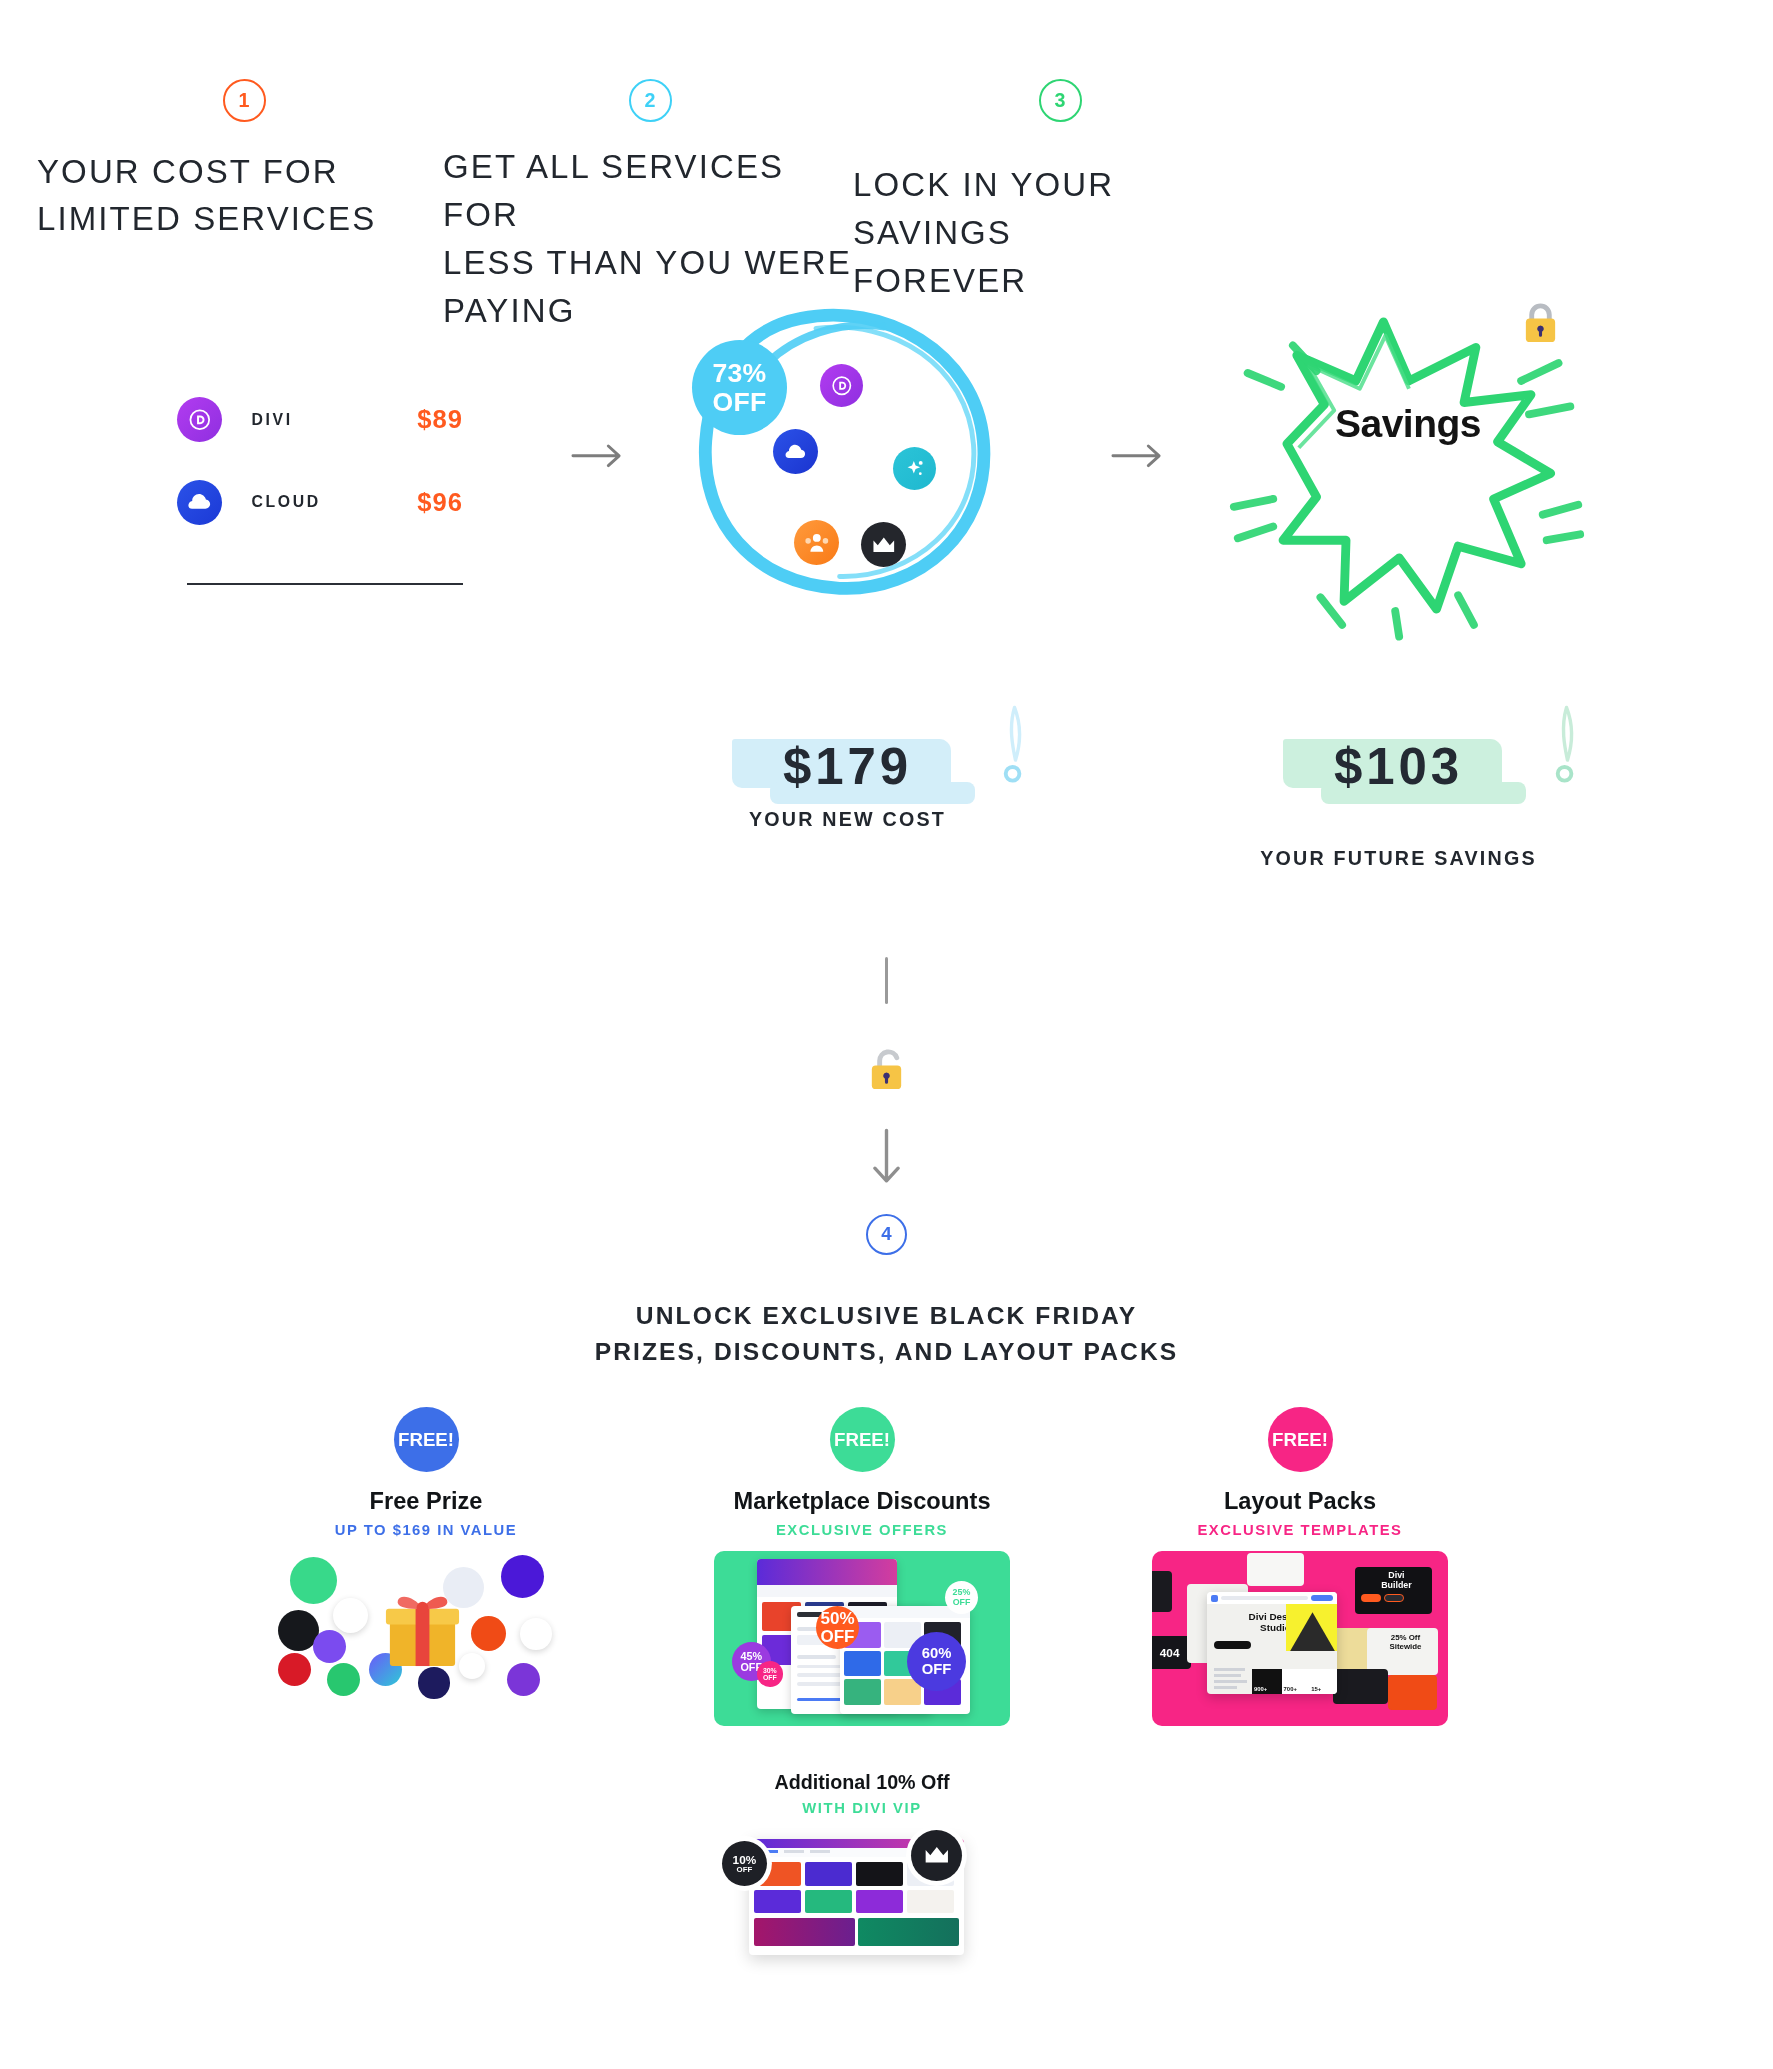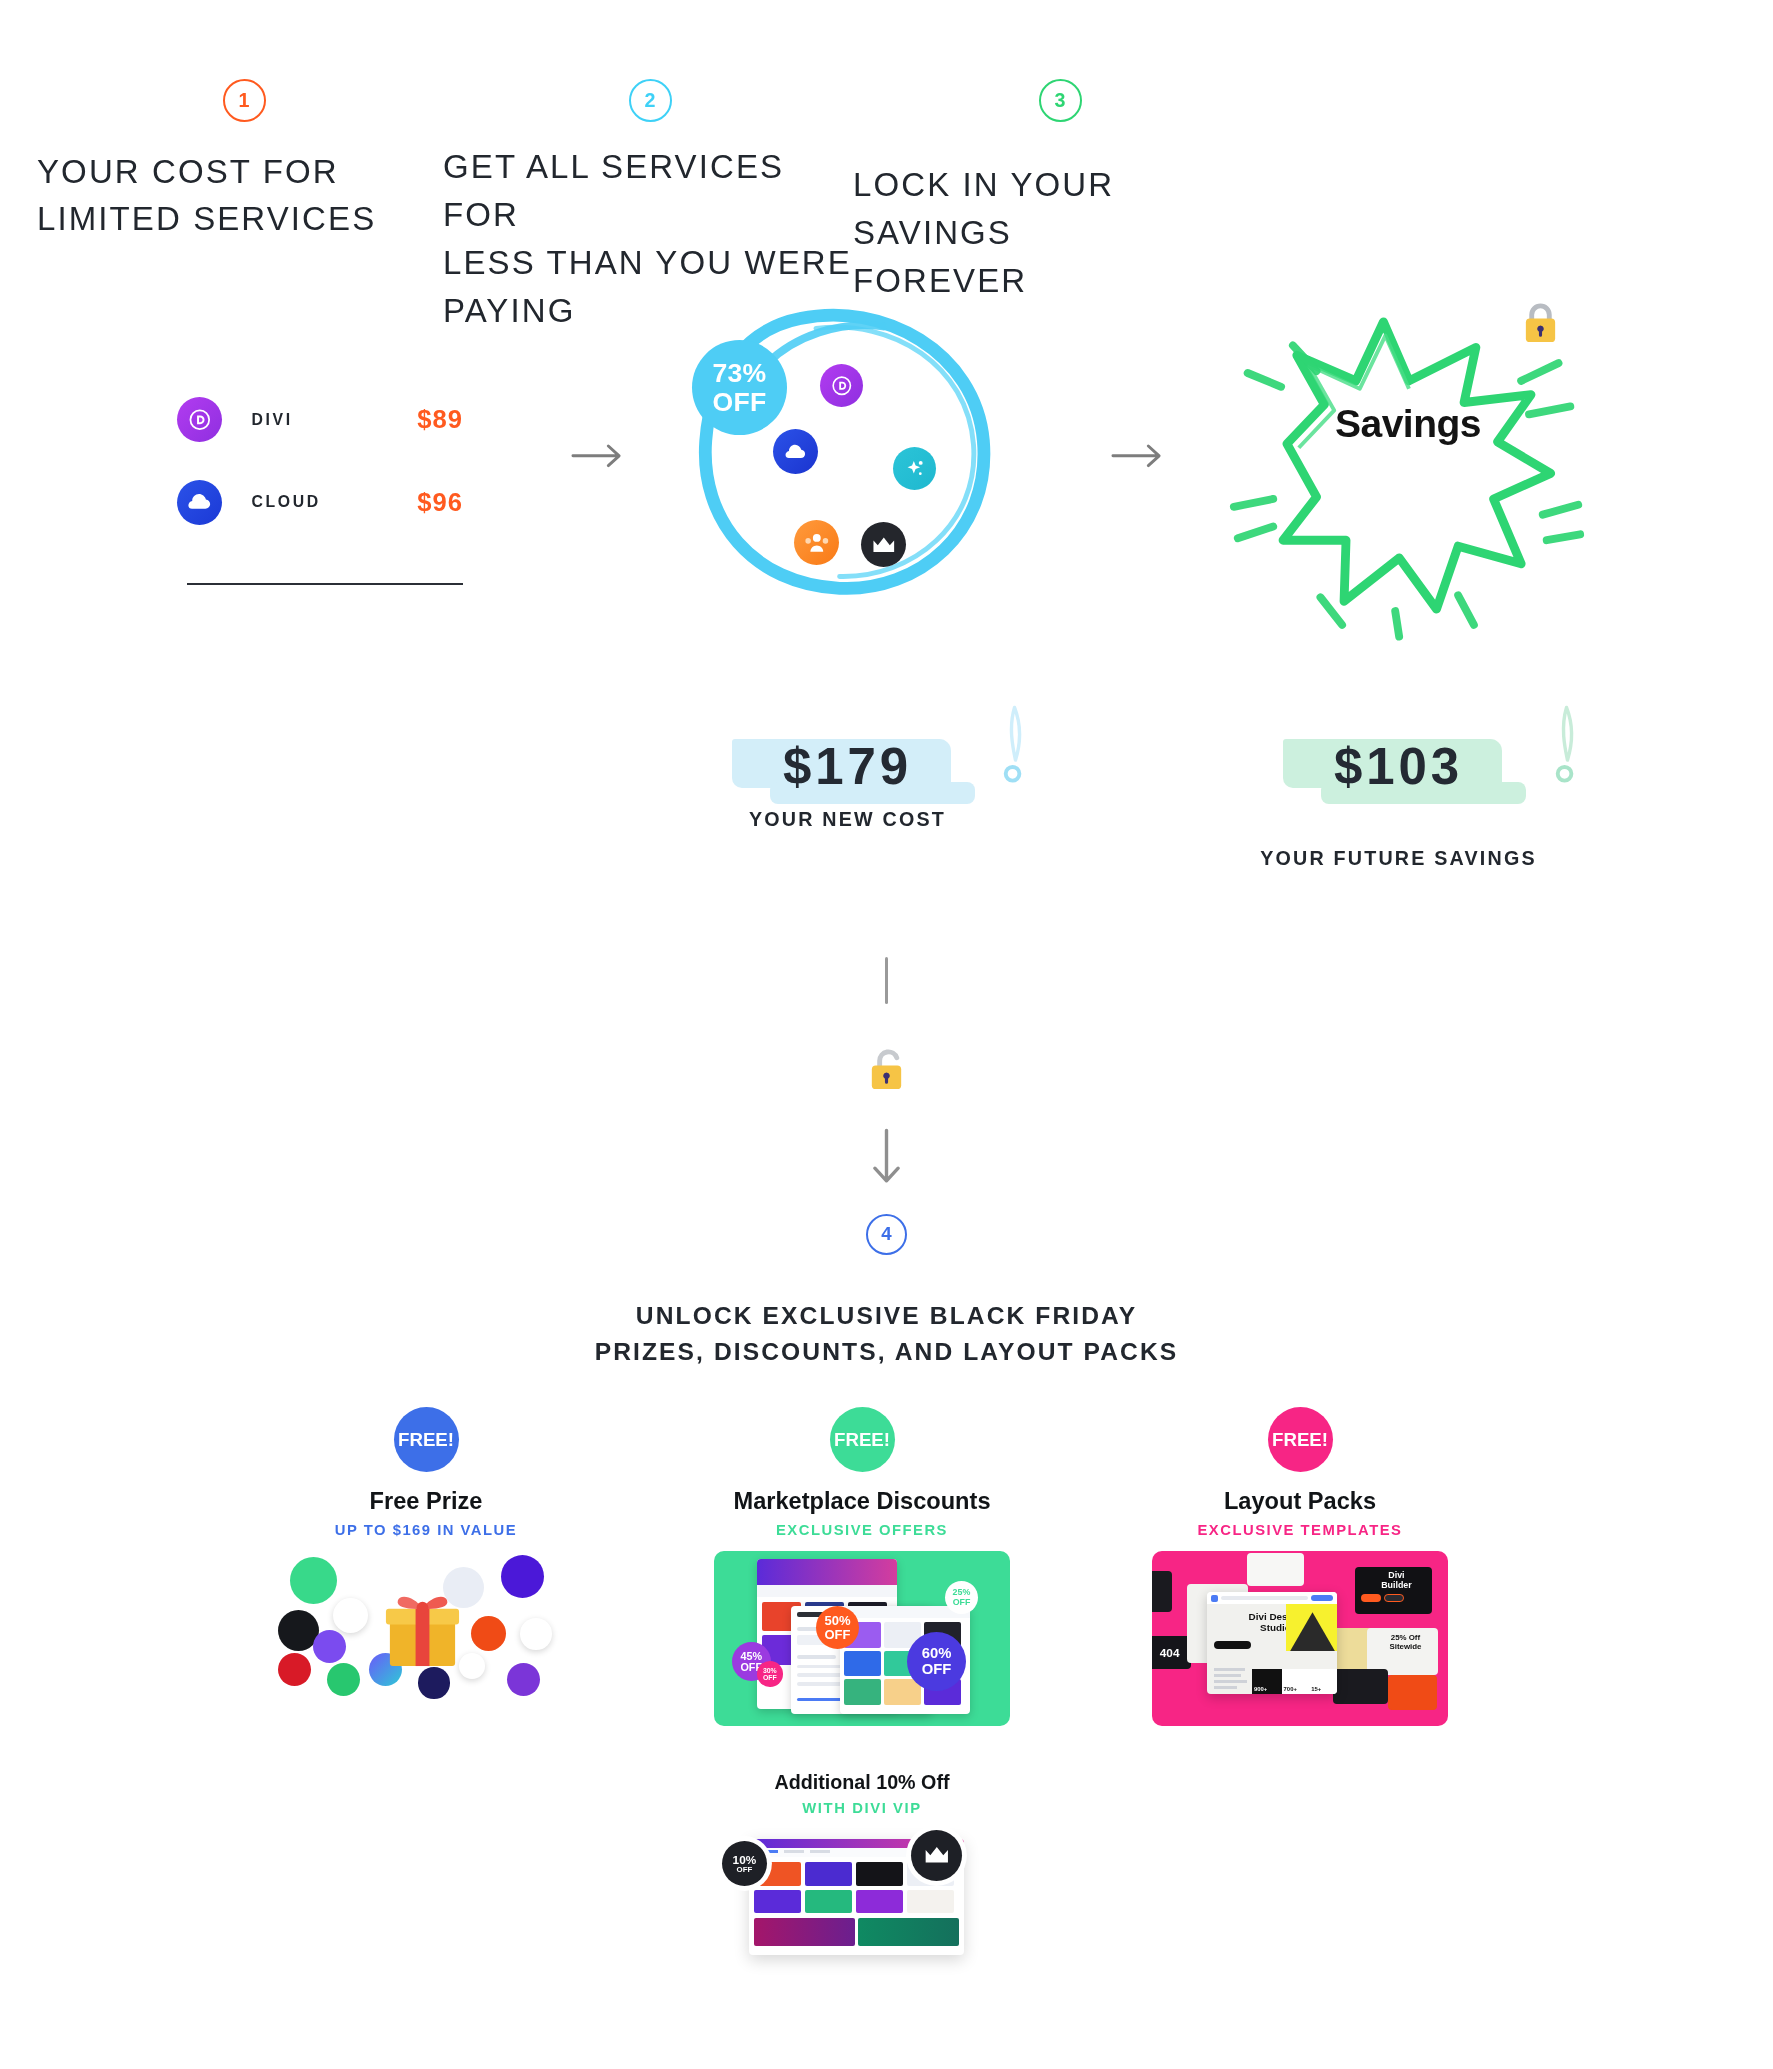--- a/index.html
+++ b/index.html
@@ -451,21 +451,21 @@
           <div style="width:37px;height:25.6px;background:#21222b;border-radius:2px;"></div>
           <div style="width:37px;height:25.6px;background:#2f6ae8;border-radius:2px;"></div>
           <div style="width:37px;height:25.6px;background:#31c99a;border-radius:2px;"></div>
           <div style="width:37px;height:25.6px;background:#6b2bd9;border-radius:2px;"></div>
           <div style="width:37px;height:25.6px;background:#36b37e;border-radius:2px;"></div>
           <div style="width:37px;height:25.6px;background:#f7d08a;border-radius:2px;"></div>
           <div style="width:37px;height:25.6px;background:#5b2bd9;border-radius:2px;"></div>
         </div>
       </div>
 
-      <div class="mk-circ" style="left:102px; top:55px; width:43px; height:43px; background:#ff5a1f; font-size:13px;">
+      <div class="mk-circ" style="left:102px; top:55px; width:43px; height:43px; background:#ff5a1f; font-size:17px;">
         <span>50%</span>
           <span>OFF</span>
       </div>
       <div class="mk-circ" style="left:193px; top:81px; width:59px; height:59px; background:#4b3ae0; font-size:14.8px;">
         <span>60%</span>
           <span>OFF</span>
       </div>
       <div class="mk-circ" style="left:17.7px; top:91px; width:39px; height:39px; background:#9b3ae0; font-size:10.8px;">
         <span>45%</span>
           <span>OFF</span>

